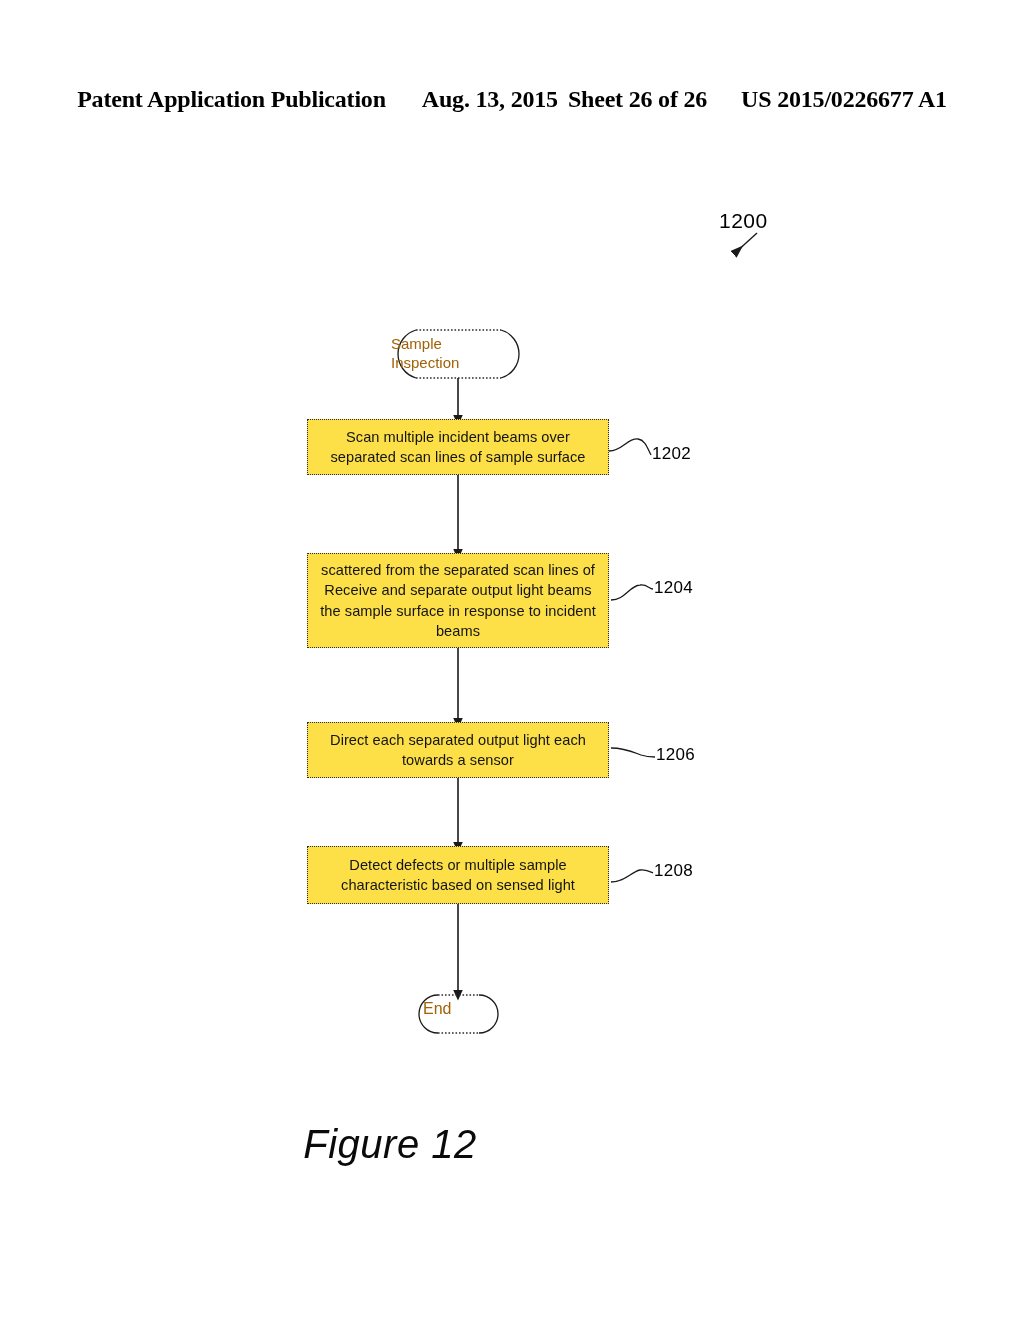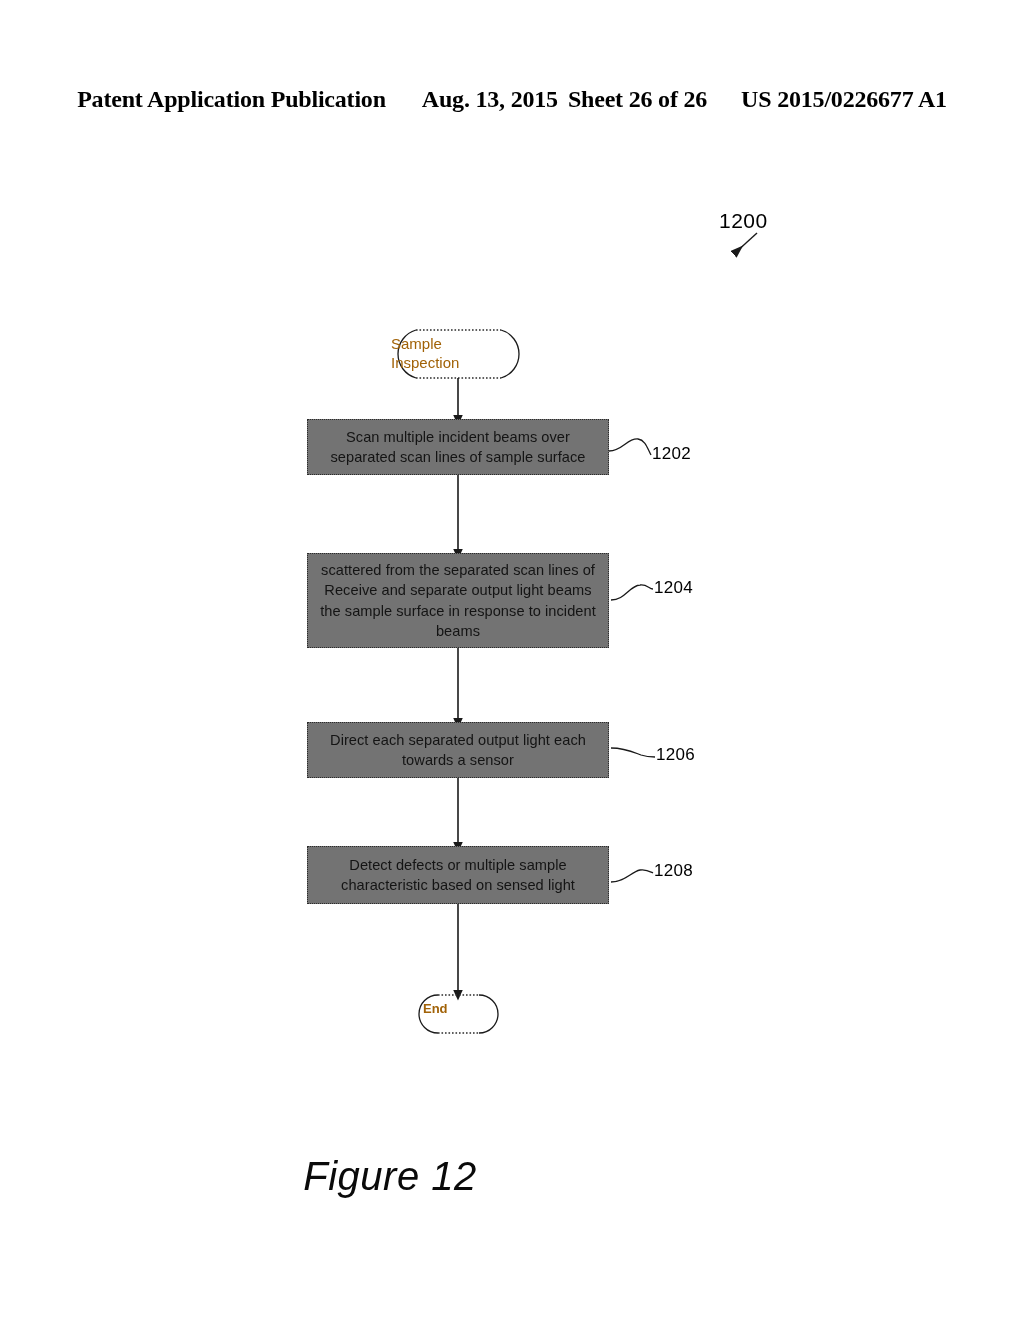--- a/index.html
+++ b/index.html
@@ -74,30 +74,29 @@
   }
   #start-label {
     left: 356px;
     top: 334px;
     width: 136px;
   }
   #end-label {
     left: 388px;
     top: 999px;
     width: 72px;
-    font-size: 13px;
-    font-weight: bold;
+    font-size: 16px;
   }
 
   
   .process-box {
     position: absolute;
     box-sizing: border-box;
     border: 1px dotted #2b2b2b;
-    background: #737373;
+    background: #fde047;
     display: flex;
     align-items: center;
     justify-content: center;
     text-align: center;
     padding: 3px 7px;
   }
   .process-text {
     font-size: 14.6px;
     line-height: 20.5px;
     color: #141414;
@@ -128,21 +127,20 @@
     position: absolute;
     left: 0;
     top: 1122px;
     width: 980px;
     text-align: center;
     font-family: "Liberation Sans", sans-serif;
     font-style: italic;
     font-size: 40px;
     letter-spacing: 0.5px;
     color: #0a0a0a;
-    margin-top: 32px;
   }
   #figure-caption .cap-inner {
     display: inline-block;
     margin-left: -200px;
   }
 </style>
 </head>
 <body>
 
 <div id="page-header">

